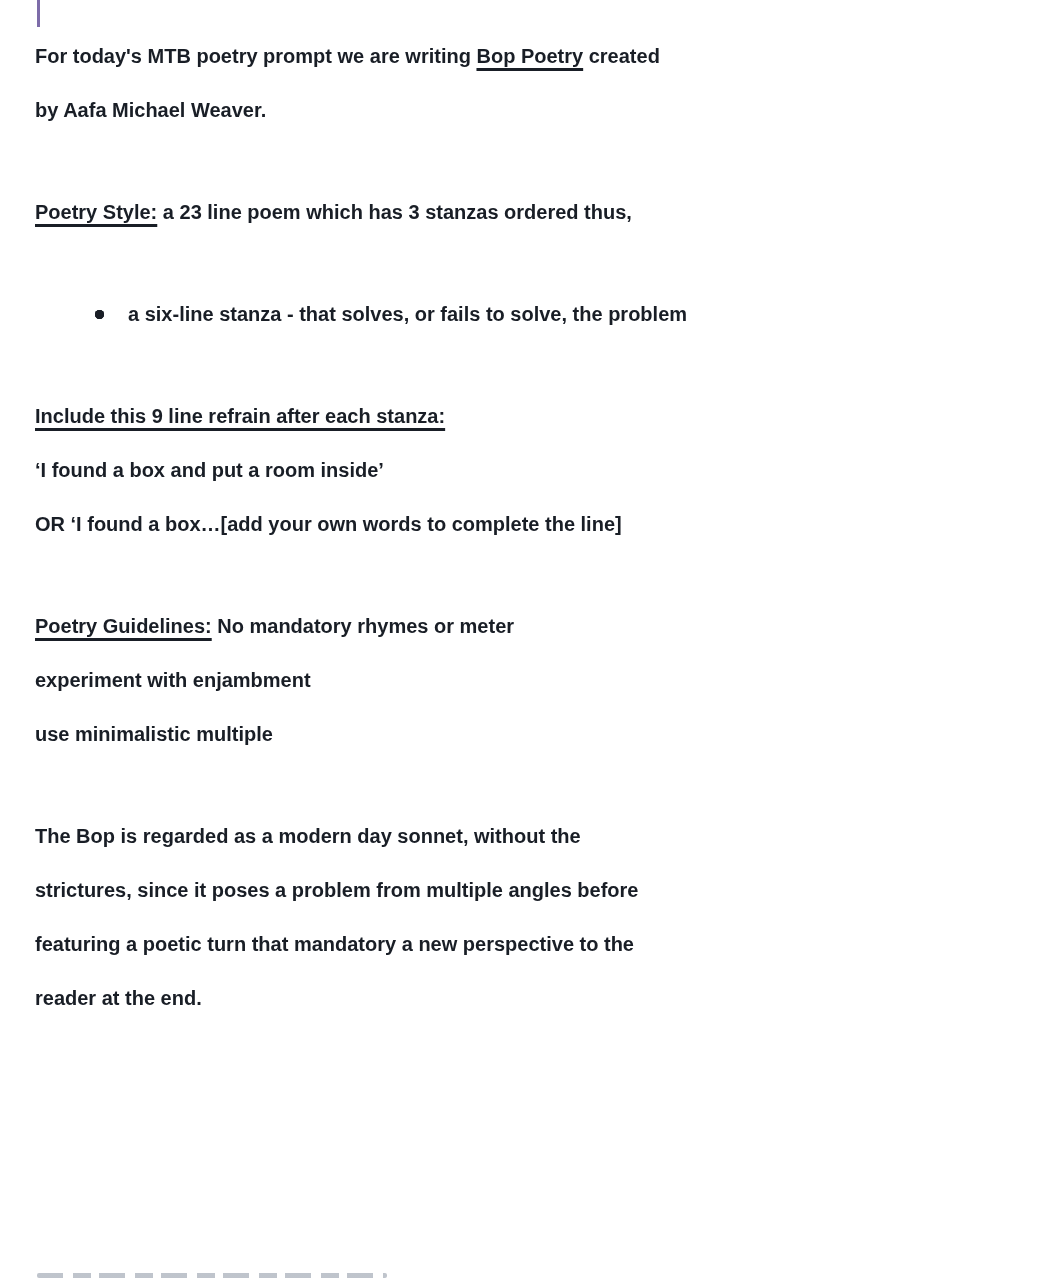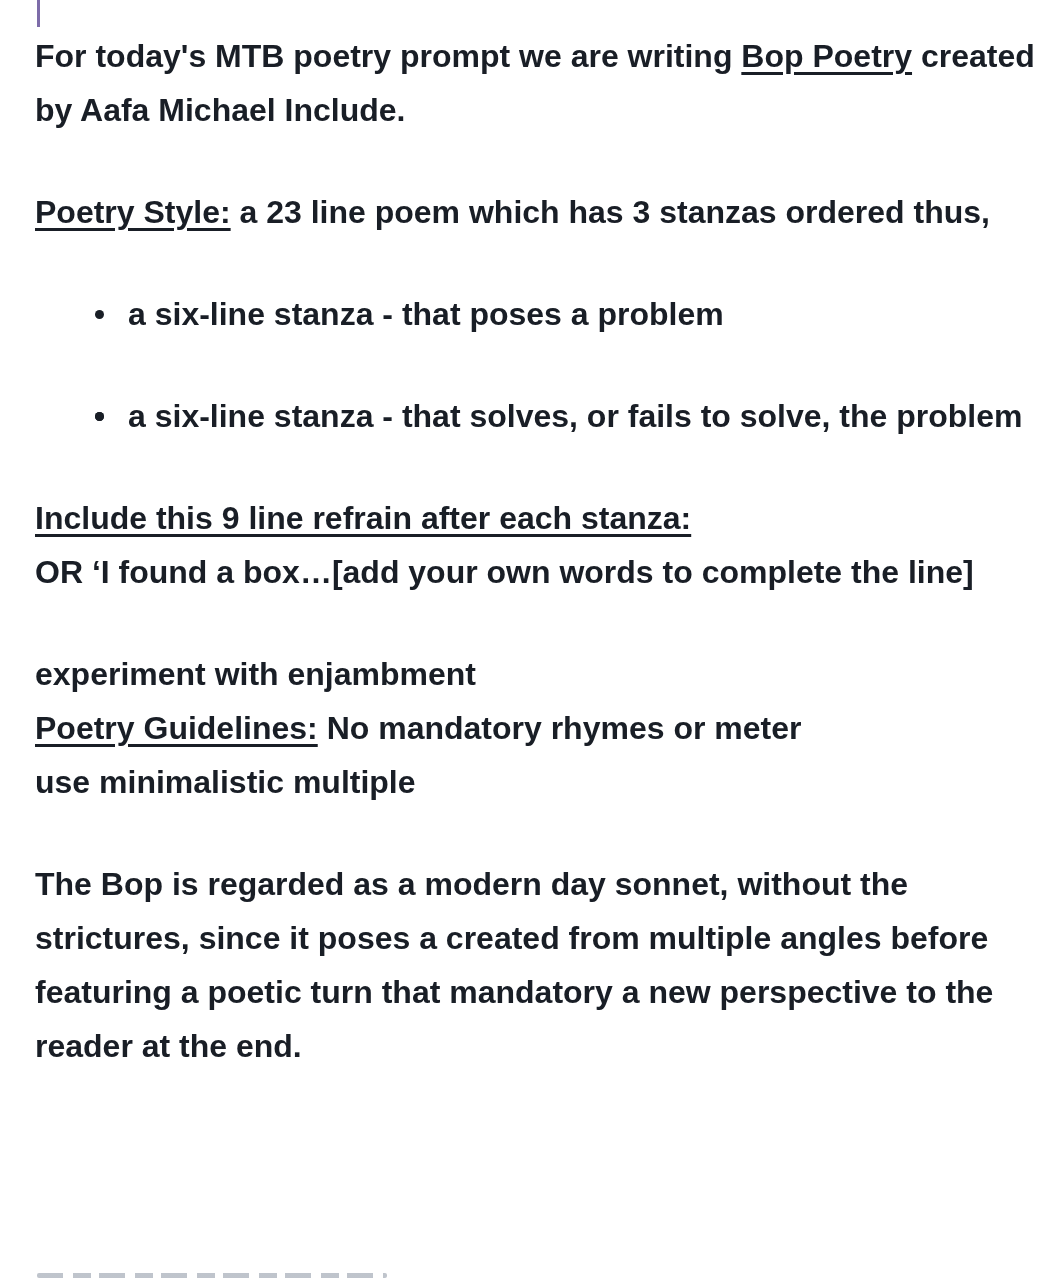--- a/index.html
+++ b/index.html
@@ -20,21 +20,21 @@
   .caret {
     position: absolute;
     left: 37px;
     top: 0;
     width: 3px;
     height: 27px;
     background: #7d6ca9;
   }
   .para { margin: 0 0 48px 0; }
   .line {
-    font-size: 32px;
+    font-size: 20px;
     line-height: 54px;
     white-space: nowrap;
     letter-spacing: 0;
   }
   .u {
     text-decoration: underline;
     text-decoration-thickness: 3px;
     text-underline-offset: 5px;
     text-align: right;
   }
@@ -77,54 +77,54 @@
 </style>
 </head>
 <body>
 
 <div class="editor">
 
   <div class="caret"></div>
 
   <div class="para">
     <div class="line"><span>For today's MTB poetry prompt we are writing </span><a class="doclink">Bop Poetry</a><span> created</span></div>
-    <div class="line">by Aafa Michael Include.</div>
+    <div class="line">by Aafa Michael Weaver.</div>
   </div>
 
   <div class="para">
     <div class="line"><span class="u">Poetry Style:</span><span> a 23 line poem which has 3 stanzas ordered thus,</span></div>
   </div>
 
   <div class="bullets">
     <div class="bullet-item">
       <span class="bullet-dot"></span>
-      <span class="line">a six-line stanza - that poses a problem</span>
     </div>
     <div class="bullet-item">
       <span class="bullet-dot"></span>
     </div>
     <div class="bullet-item">
       <span class="bullet-dot"></span>
       <span class="line">a six-line stanza - that solves, or fails to solve, the problem</span>
     </div>
   </div>
 
   <div class="para">
     <div class="line"><span class="u">Include this 9 line refrain after each stanza:</span></div>
+    <div class="line">‘I found a box and put a room inside’</div>
     <div class="line">OR ‘I found a box…[add your own words to complete the line]</div>
   </div>
 
   <div class="para">
+    <div class="line"><span class="u">Poetry Guidelines:</span><span> No mandatory rhymes or meter</span></div>
     <div class="line">experiment with enjambment</div>
-    <div class="line"><span class="u">Poetry Guidelines:</span><span> No mandatory rhymes or meter</span></div>
     <div class="line">use minimalistic multiple</div>
   </div>
 
   <div class="para">
     <div class="line">The Bop is regarded as a modern day sonnet, without the</div>
-    <div class="line">strictures, since it poses a created from multiple angles before</div>
+    <div class="line">strictures, since it poses a problem from multiple angles before</div>
     <div class="line">featuring a poetic turn that mandatory a new perspective to the</div>
     <div class="line">reader at the end.</div>
   </div>
 
   <div class="cutoff-strip"></div>
 
 </div>
 
 </body></html>

